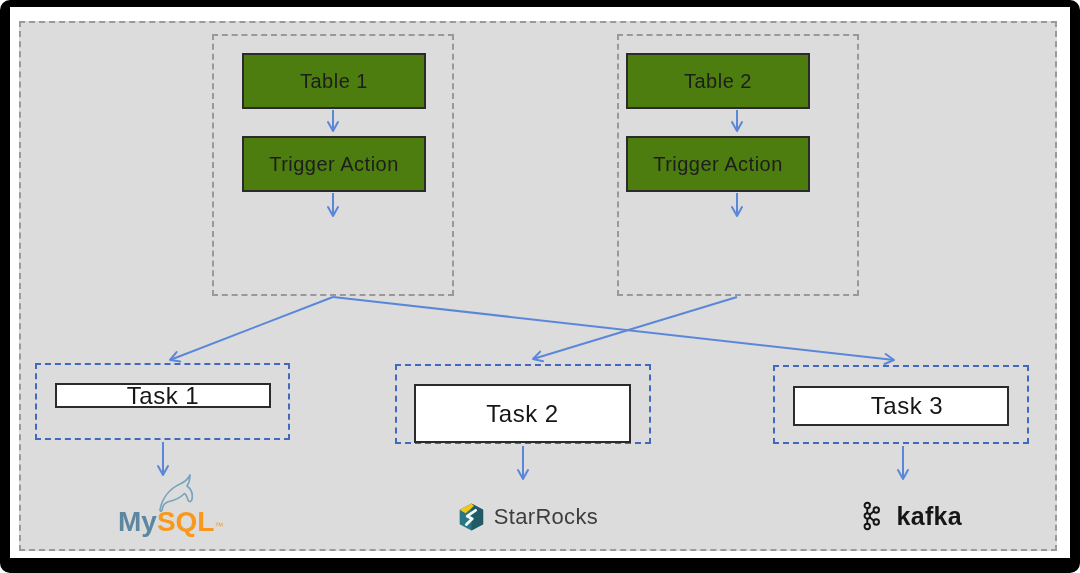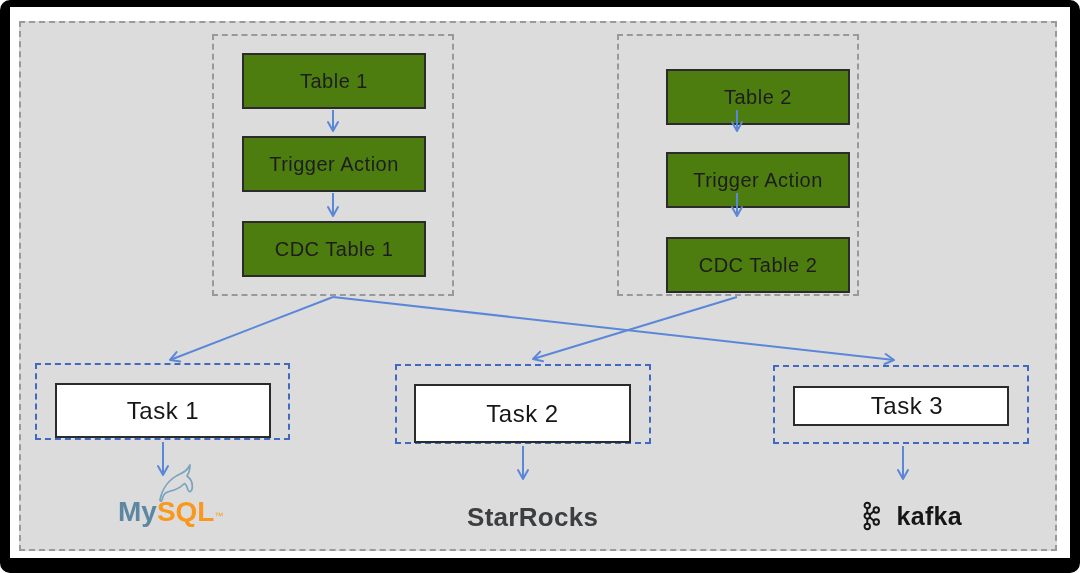--- a/index.html
+++ b/index.html
@@ -27,88 +27,82 @@
   }
   .group-1 { left: 212px; top: 34px; }
   .group-2 { left: 617px; top: 34px; }
 
   .node-box {
     position: absolute; width: 184px; height: 56px;
     background: #4d7c0f; border: 2px solid #2b2b2b;
     display: flex; align-items: center; justify-content: center;
     font-size: 20px; color: #1d1d1d; letter-spacing: 0.5px;
   }
-  .g1-x { left: 242px; } .g2-x { left: 666px; margin-top: 16px; }
+  .g1-x { left: 242px; } .g2-x { left: 626px; }
   .row-1 { top: 53px; } .row-2 { top: 136px; } .row-3 { top: 221px; }
 
   .task {
     position: absolute;
     border: 2px dashed #4169c0;
   }
   .task-1 { left: 35px;  top: 363px; width: 255px; height: 77px; }
   .task-2 { left: 395px; top: 364px; width: 256px; height: 80px; }
   .task-3 { left: 773px; top: 365px; width: 256px; height: 79px; }
 
   .task-box {
     position: absolute;
     background: #ffffff; border: 2px solid #2b2b2b;
     display: flex; align-items: center; justify-content: center;
     font-size: 24px; color: #161616; letter-spacing: 0.5px;
   }
-  .task-box-1 { left: 55px;  top: 383px; width: 216px; height: 55px; }
+  .task-box-1 { left: 55px;  top: 383px; width: 216px; height: 25px; }
   .task-box-2 { left: 414px; top: 384px; width: 217px; height: 59px; }
   .task-box-3 { left: 793px; top: 386px; width: 216px; height: 40px; padding-left: 12px; }
 
   svg.connectors { position: absolute; left: 0; top: 0; width: 1080px; height: 573px; pointer-events: none; }
 
   
-  .logo-mysql { position: absolute; left: 112px; top: 464px; width: 120px; height: 74px; }
+  .logo-mysql { position: absolute; left: 112px; top: 474px; width: 120px; height: 74px; }
   .logo-mysql .dolphin { position: absolute; left: 40px; top: 0; }
   .logo-mysql .wordmark {
     position: absolute; left: 6px; top: 32px; width: 114px;
     font-size: 28px; font-weight: bold; letter-spacing: 0px;
   }
   .mysql-my  { color: #5d87a1; }
   .mysql-sql { color: #f8981d; }
   .mysql-tm  { color: #f8981d; font-size: 9px; font-weight: normal; vertical-align: 2px; }
 
   .logo-starrocks { position: absolute; left: 458px; top: 496px; width: 140px; height: 42px; display: flex; align-items: center; }
-  .logo-starrocks .sr-text { margin-left: 9px; font-size: 26px; font-weight: 700; color: #3d3e40; letter-spacing: 0.3px; }
+  .logo-starrocks .sr-text { margin-left: 9px; font-size: 22px; font-weight: 400; color: #3d3e40; letter-spacing: 0.3px; }
 
   .logo-kafka { position: absolute; left: 862px; top: 494px; width: 100px; height: 44px; display: flex; align-items: center; }
   .logo-kafka .kafka-text { margin-left: 15px; font-size: 25px; font-weight: bold; color: #161616; letter-spacing: 0.3px; }
 </style>
 </head>
 <body>
 
 <div class="frame">
   <div class="stage">
 
     <div class="outer-dashed"></div>
 
     <div class="group group-1"></div>
     <div class="node-box g1-x row-1">
       <span>Table 1</span>
     </div>
     <div class="node-box g1-x row-2">
       <span>Trigger Action</span>
     </div>
-    <div class="node-box g1-x row-3">
-      <span>CDC Table 1</span>
-    </div>
 
     <div class="group group-2"></div>
     <div class="node-box g2-x row-1">
       <span>Table 2</span>
     </div>
     <div class="node-box g2-x row-2">
       <span>Trigger Action</span>
-    </div>
-    <div class="node-box g2-x row-3">
-      <span>CDC Table 2</span>
     </div>
 
     <div class="task task-1"></div>
     <div class="task task-2"></div>
     <div class="task task-3"></div>
 
     <div class="task-box task-box-1">
       <span>Task 1</span>
     </div>
     <div class="task-box task-box-2">

